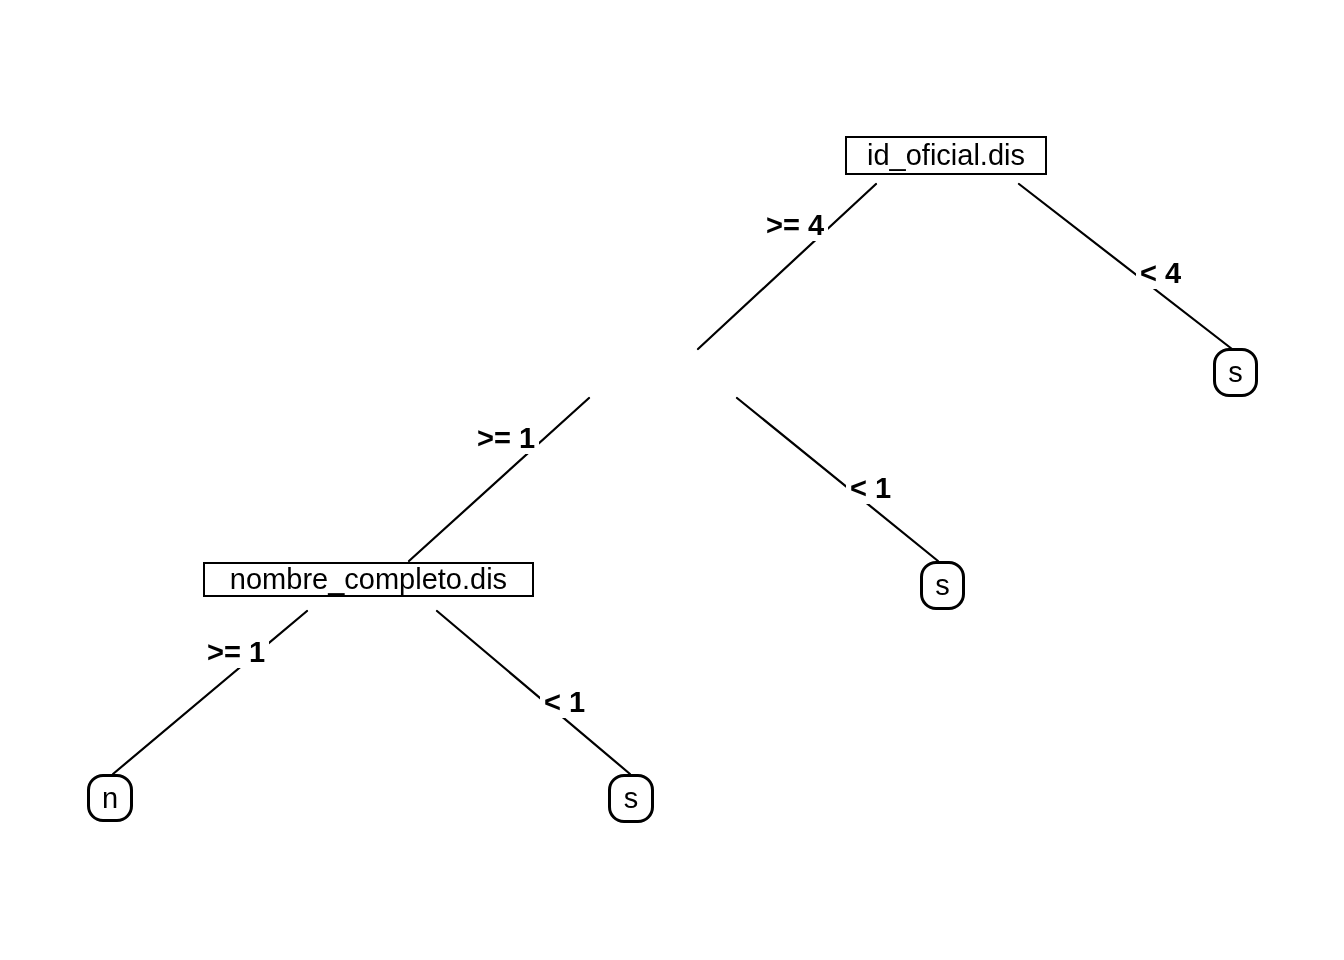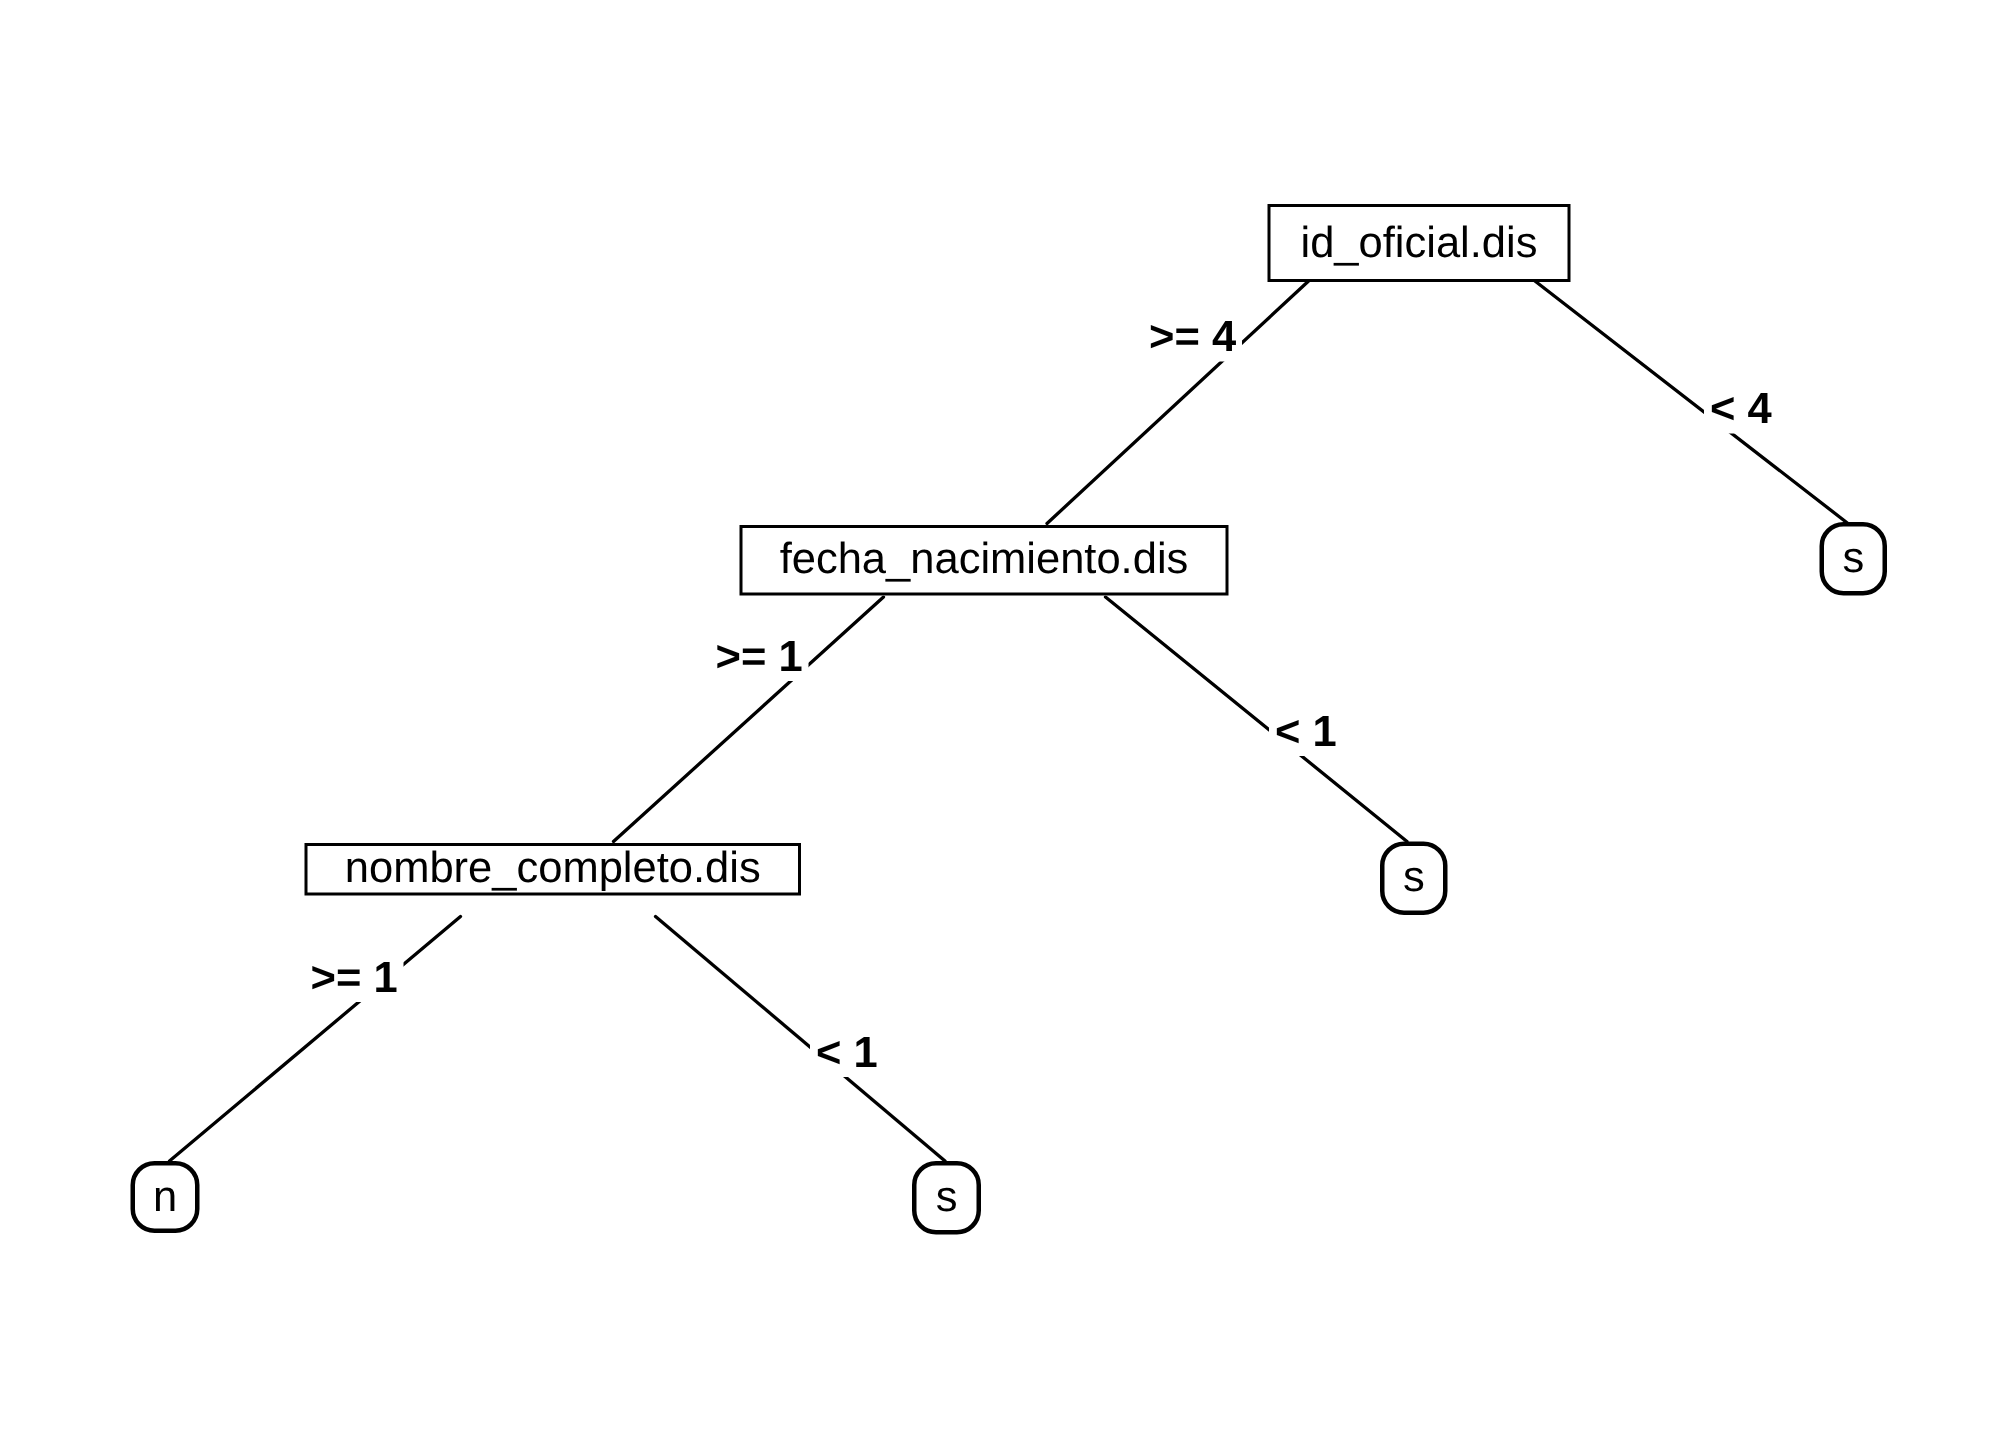--- a/index.html
+++ b/index.html
@@ -63,23 +63,22 @@
 
   <svg class="edges" width="1344" height="960" viewBox="0 0 1344 960">
     <line x1="876" y1="184" x2="698" y2="349"></line>
     <line x1="1019" y1="184" x2="1232" y2="349"></line>
     <line x1="589" y1="398" x2="409" y2="561"></line>
     <line x1="737" y1="398" x2="938" y2="561"></line>
     <line x1="307" y1="611" x2="113" y2="774"></line>
     <line x1="437" y1="611" x2="630" y2="774"></line>
   </svg>
 
-  <div class="node split" style="left:845px; top:136px; width:202px; height:52px;">id_oficial.dis</div>
+  <div class="node split" style="left:845px; top:136px; width:202px; height:39px;">id_oficial.dis</div>
 
-  <div class="node split" style="left:493px; top:350px; width:326px; height:47px;">fecha_nacimiento.dis</div>
 
   <div class="node split" style="left:203px; top:562px; width:331px; height:35px;">nombre_completo.dis</div>
 
   <div class="node leaf" style="left:1213px; top:348px; width:45px; height:49px;">s</div>
 
   <div class="node leaf" style="left:920px; top:561px; width:45px; height:49px;">s</div>
 
   <div class="node leaf" style="left:608px; top:774px; width:46px; height:49px;">s</div>
 
   <div class="node leaf" style="left:87px; top:774px; width:46px; height:48px;">n</div>

